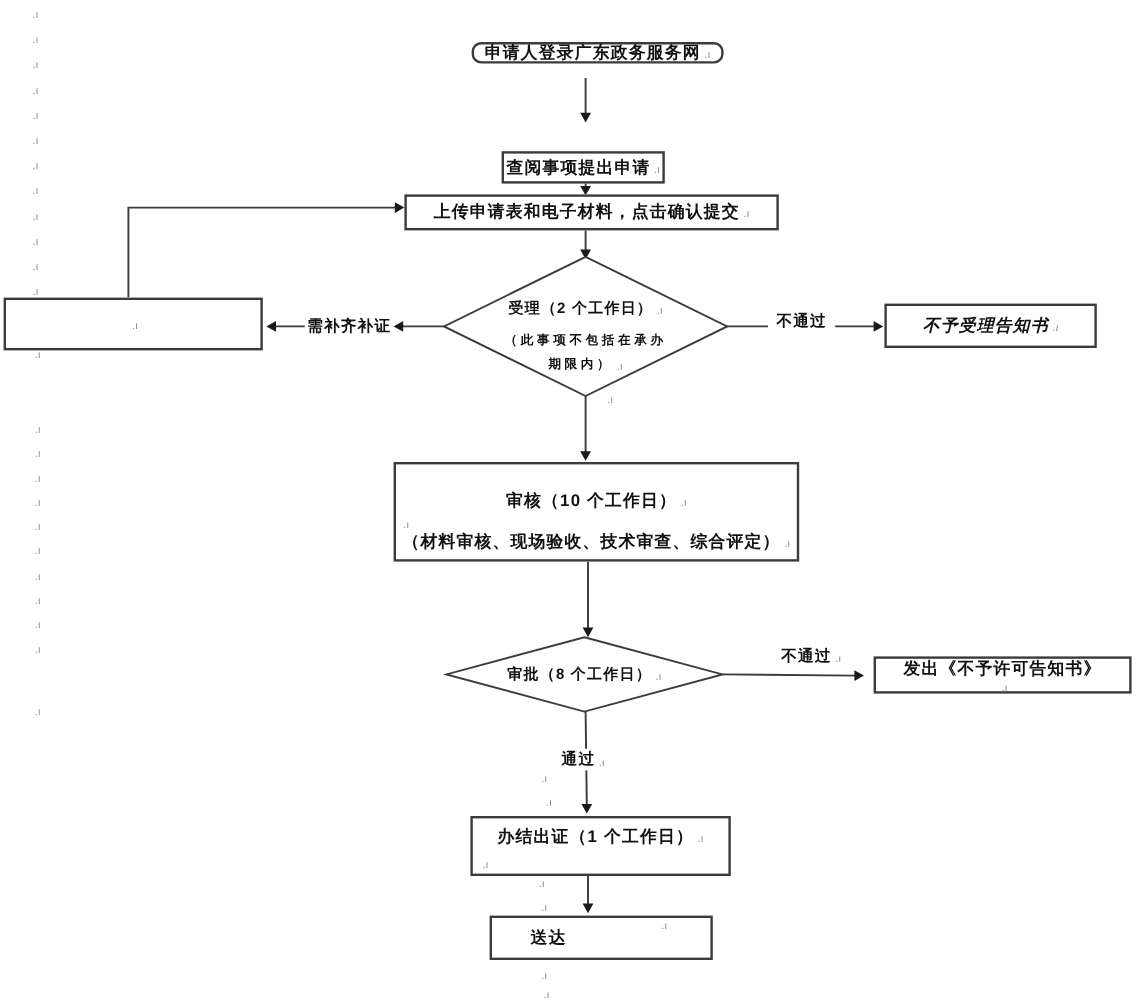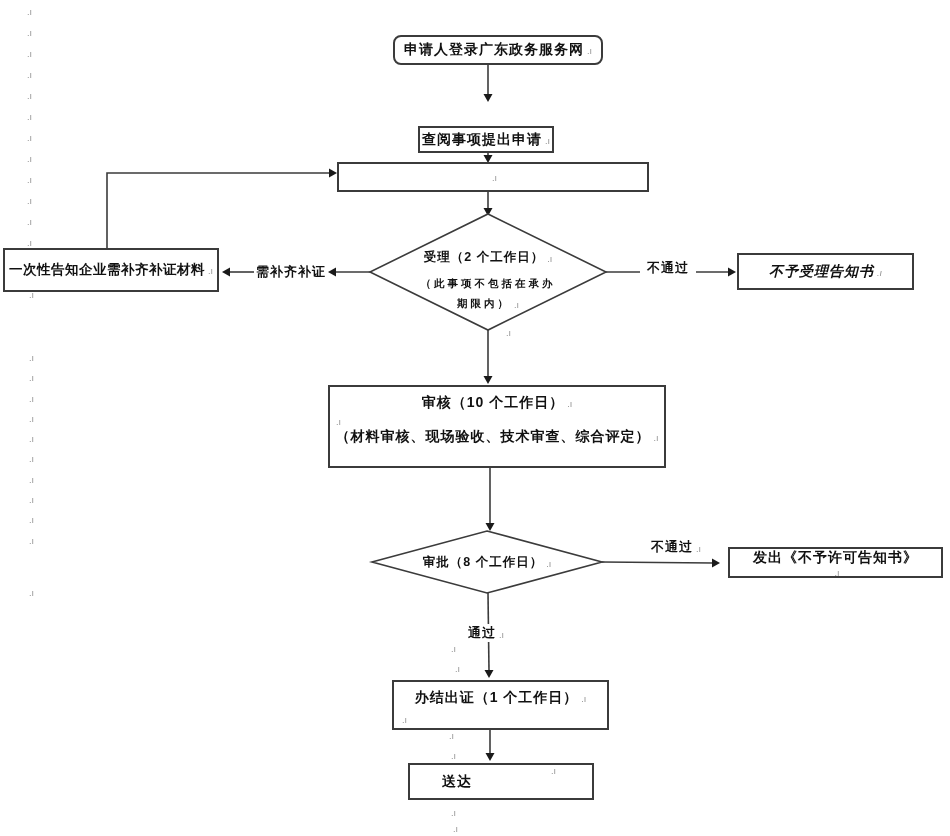--- a/index.html
+++ b/index.html
@@ -144,45 +144,45 @@
     <polygon points="484.5,670 493.5,670 489,678" fill="#1a1a1a" stroke="none"></polygon>
   </g>
   <g>
     <line x1="490" y1="730" x2="490" y2="754"></line>
     <polygon points="485.5,753 494.5,753 490,761" fill="#1a1a1a" stroke="none"></polygon>
   </g>
 </svg>
 
 <div class="stage layer">
 
-  <div class="node" style="left:393px;top:35px;width:210px;height:30px;border-radius:8px;">
+  <div class="node" style="left:393px;top:35px;width:210px;height:18px;border-radius:8px;">
     <span>申请人登录广东政务服务网</span>
       <span class="pm">.ı</span>
   </div>
 
   <div class="node" style="left:418px;top:100px;width:136px;height:27px;margin-top:26px;">
     <span>查阅事项提出申请</span>
       <span class="pm">.ı</span>
   </div>
 
   <div class="node" style="left:337px;top:162px;width:312px;height:30px;">
+    <span>上传申请表和电子材料，点击确认提交</span>
       <span class="pm">.ı</span>
   </div>
 
   <div class="node" style="left:3px;top:248px;width:216px;height:44px;font-size:13.5px;letter-spacing:0.5px;">
-    <span>一次性告知企业需补齐补证材料</span>
       <span class="pm">.ı</span>
   </div>
 
   <div class="node" style="left:737px;top:253px;width:177px;height:37px;font-style:italic;">
     <span>不予受理告知书</span>
       <span class="pm">.ı</span>
   </div>
 
-  <div class="node col" style="left:328px;top:385px;width:338px;height:83px;padding-top:7px;">
+  <div class="node col" style="left:328px;top:385px;width:338px;height:83px;padding-top:22px;">
     <div class="cline">
       <span>审核（10 个工作日）</span>
         <span class="pm">.ı</span>
     </div>
     <span class="pm" style="align-self:flex-start;margin:4px 0 0 6px;">.ı</span>
     <div class="cline" style="margin-top:2px;">
       <span>（材料审核、现场验收、技术审查、综合评定）</span>
         <span class="pm">.ı</span>
     </div>
   </div>

